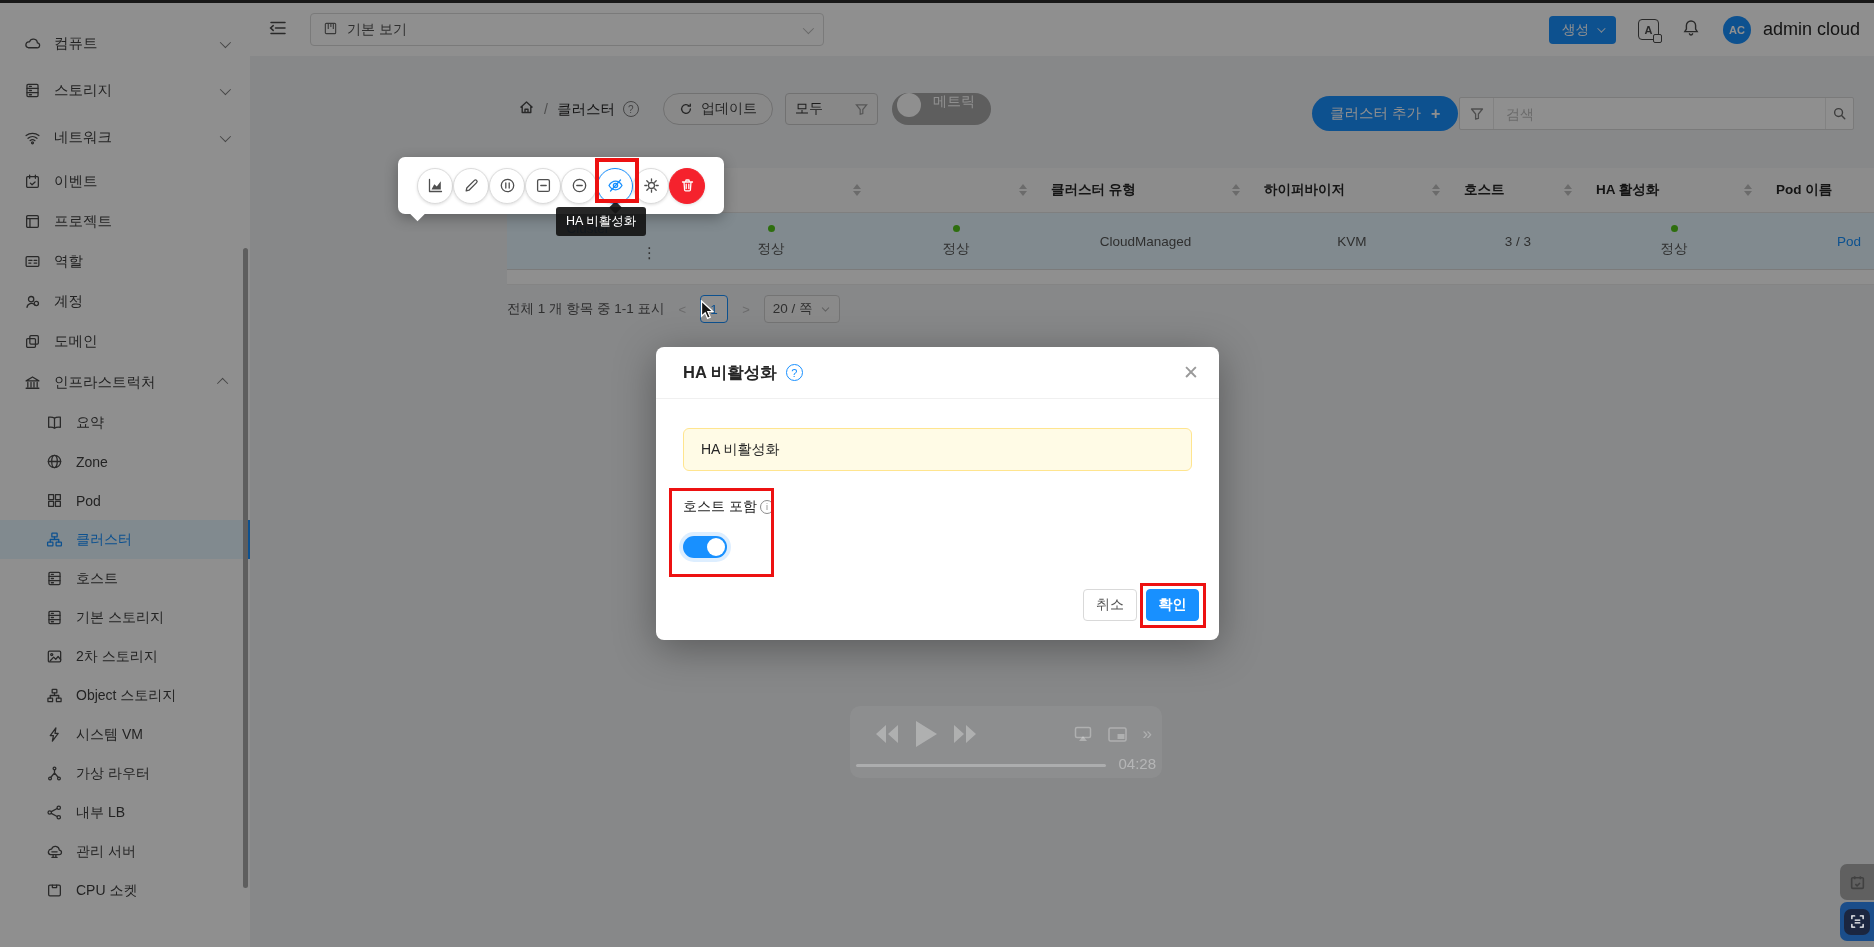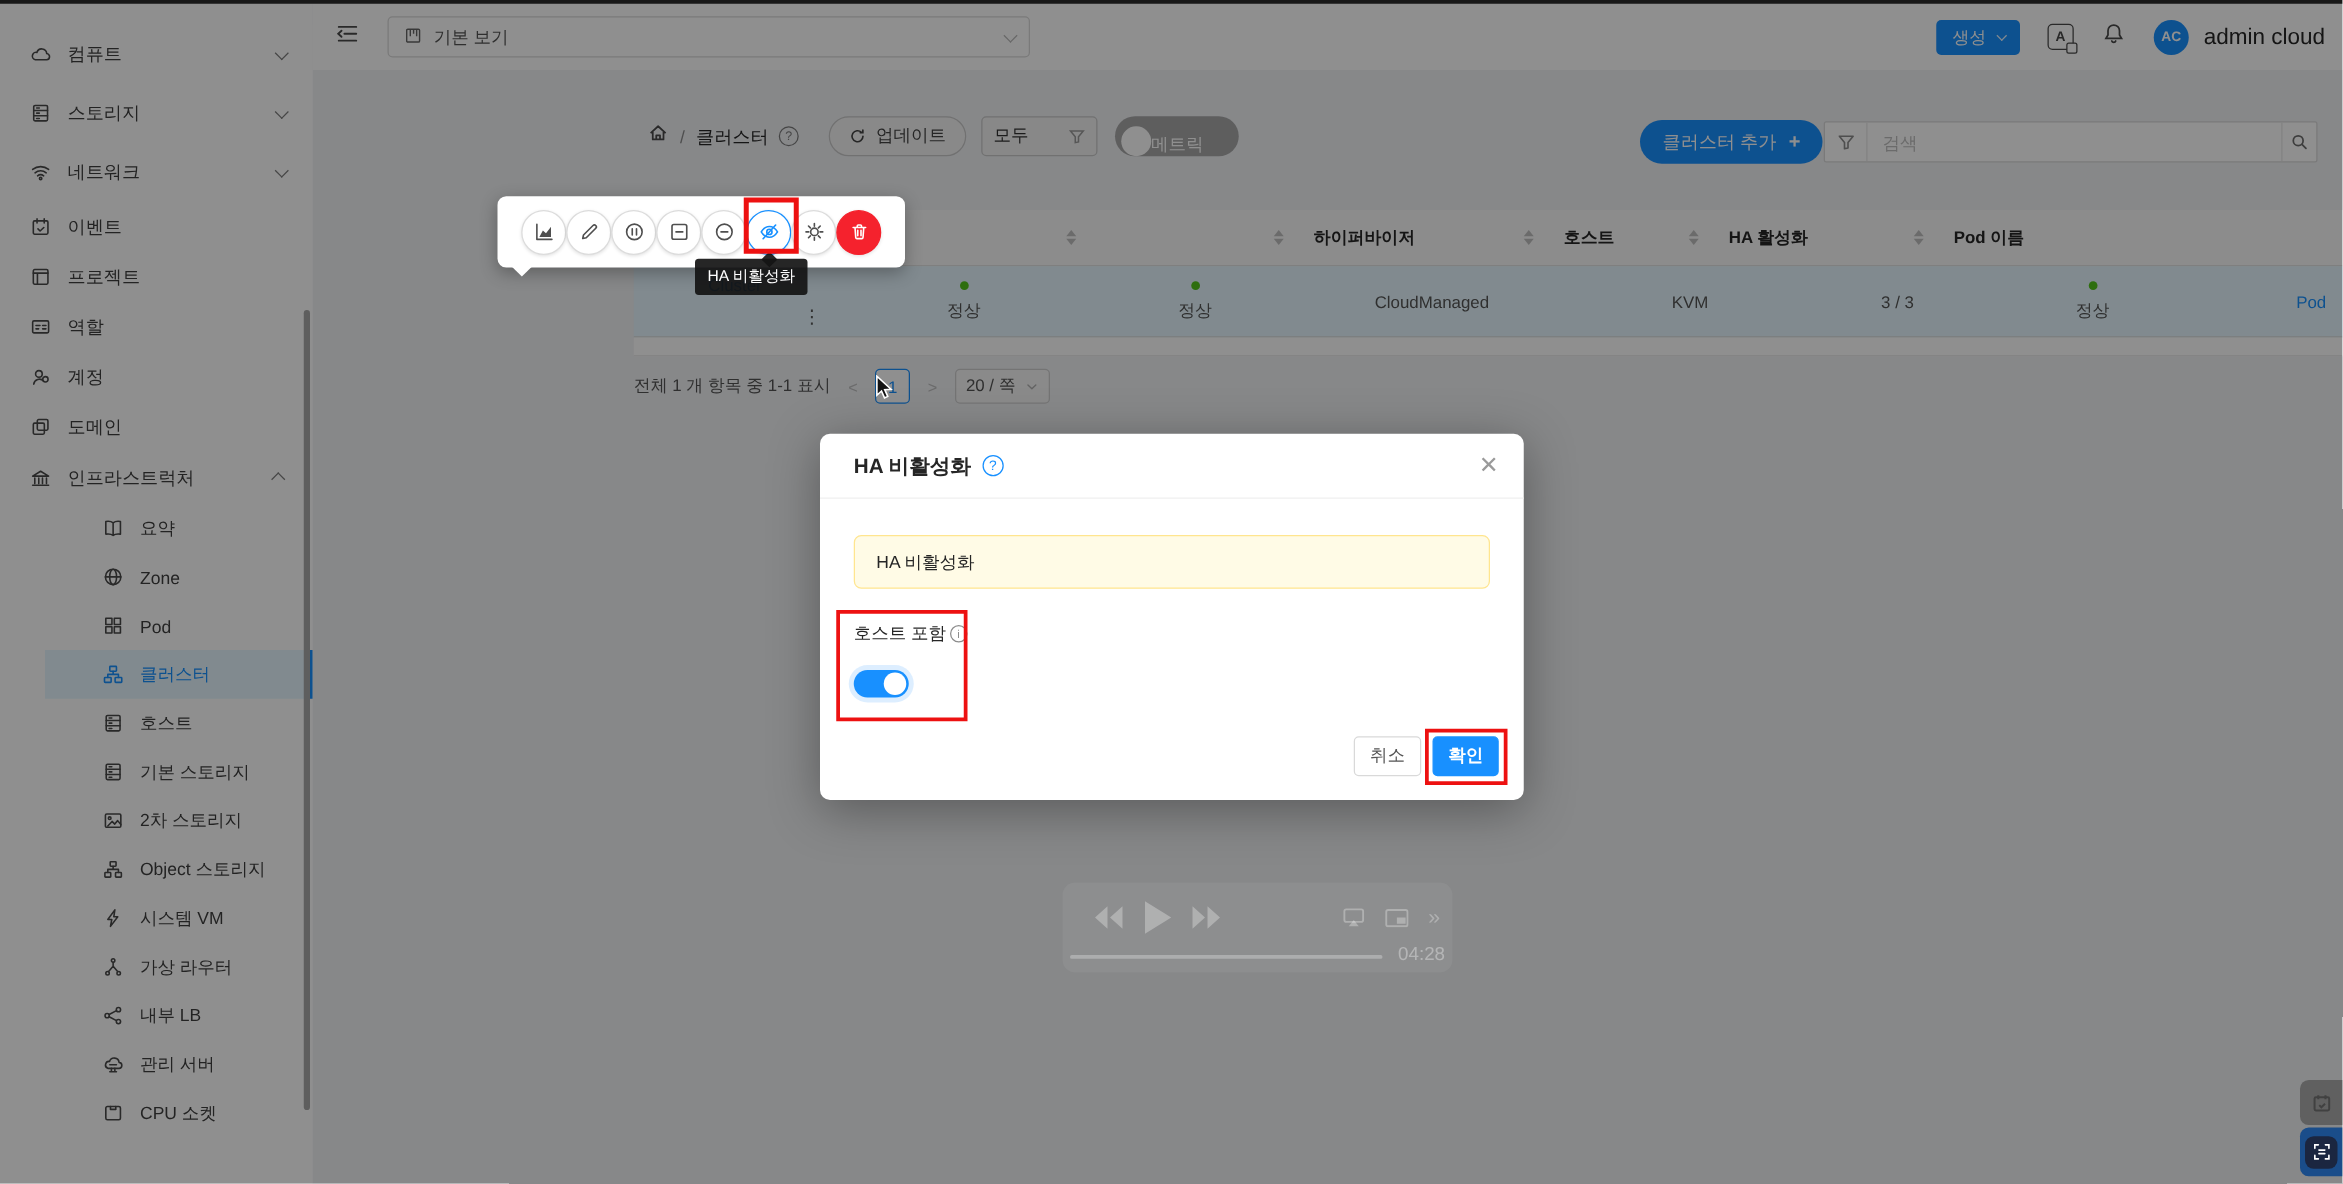--- a/index.html
+++ b/index.html
@@ -12,21 +12,21 @@
   .top-edge { position:absolute; left:0; top:0; right:0; height:3px; background:#2b2b2b; z-index:6; }
 
   
   .sidebar { position:absolute; left:0; top:20px; bottom:0; width:250px; background:#fff; z-index:2; }
   .side-scroll { position:absolute; right:2px; top:228px; width:5px; height:640px; background:#a8a8a8; border-radius:3px; }
   .side-item { display:flex; align-items:center; padding:0 22px 0 24px; gap:13px; color:#3f3f3f; font-size:14.5px; cursor:pointer; }
   .side-item .lbl { white-space:nowrap; }
   .side-item.tall { height:47px; }
   .side-item.mid { height:40px; }
   .side-item.infra { height:42px; }
-  .side-sub { height:39px; padding-left:46px;margin-left:36px; }
+  .side-sub { height:39px; padding-left:46px; }
   .side-sub .lbl { font-size:14px; }
   .side-item.active { background:#e6f7ff; border-right:3px solid #1890ff; color:#1890ff; }
   .side-item.active svg { stroke:#1890ff; }
   .side-icon { width:17px; height:17px; flex:0 0 17px; display:flex; }
   .side-icon svg { width:17px; height:17px; stroke:#4a4a4a; fill:none; stroke-width:1.2; stroke-linecap:round; stroke-linejoin:round; }
   .chev { width:8px; height:8px; border-right:1.6px solid #7d7d7d; border-bottom:1.6px solid #7d7d7d; margin-left:auto; }
   .chev.down { transform:rotate(45deg) translateY(-2px); }
   .chev.up { transform:rotate(-135deg) translateY(-2px); }
 
   
@@ -48,21 +48,21 @@
   
   .crumb-row { position:absolute; left:268px; top:88px; right:20px; height:36px; display:flex; align-items:center; }
   .crumb-row .home svg { width:17px; height:17px; stroke:#4a4a4a; fill:none; stroke-width:1.4; stroke-linejoin:round; }
   .crumb-sep { color:#8c8c8c; margin:0 9px; font-size:14px; }
   .crumb-page { font-size:14.5px; color:#262626; }
   .help-dot { width:16px; height:16px; border:1.2px solid #7c7c7c; border-radius:50%; color:#7c7c7c; font-size:10px; display:flex; align-items:center; justify-content:center; margin-left:8px; }
   .btn-update { margin-left:24px; height:32px; padding:0 15px; border:1px solid #c9c9c9; background:#f4f4f4; border-radius:16px; display:flex; align-items:center; gap:8px; font-size:14px; color:#444; cursor:pointer; }
   .btn-update svg { width:14px; height:14px; stroke:#444; fill:none; stroke-width:1.5; stroke-linecap:round; }
   .scope-select { margin-left:12px; width:93px; height:32px; border:1px solid #c9c9c9; border-radius:4px; background:#f2f2f2; display:flex; align-items:center; padding:0 9px; font-size:14px; color:#333; }
   .scope-select svg { margin-left:auto; width:13px; height:13px; stroke:#9a9a9a; fill:none; stroke-width:1.3; }
-  .metric-switch { margin-left:14px; width:99px; height:32px; border-radius:16px; background:#a8a8a8; display:flex; align-items:flex-end; padding:0 5px; cursor:pointer; }
+  .metric-switch { margin-left:14px; width:99px; height:32px; border-radius:16px; background:#a8a8a8; display:flex; align-items:flex-start; padding:0 5px; gap:12px; cursor:pointer; }
   .metric-knob { width:24px; height:24px; border-radius:50%; background:#fff; }
   .metric-label { color:#fff; font-size:14px; }
   .btn-add { position:absolute; left:794px; top:5px; height:35px; padding:0 18px; background:#1890ff; border:none; color:#fff; font-size:14.5px; border-radius:18px; display:flex; align-items:center; gap:10px; cursor:pointer; }
   .btn-add .plus { font-size:16px; font-weight:bold; }
   .search-wrap { position:absolute; left:941px; top:6px; right:0; height:33px; background:#fff; border:1px solid #d9d9d9; border-radius:2px; display:flex; align-items:center; }
   .funnel-btn { width:34px; height:100%; display:flex; align-items:center; justify-content:center; border-right:1px solid #e8e8e8; cursor:pointer; }
   .funnel-btn svg, .th-filter svg { width:14px; height:14px; stroke:#8c8c8c; fill:none; stroke-width:1.3; stroke-linejoin:round; }
   .search-input { flex:1; border:none; outline:none; font-size:14px; color:#333; padding:0 12px; background:transparent; }
   .search-input::placeholder { color:#bfbfbf; }
   .search-btn { width:28px; height:100%; display:flex; align-items:center; justify-content:center; border-left:1px solid #e8e8e8; cursor:pointer; }
@@ -456,20 +456,27 @@
                 <i class="s-dn"></i>
               </span>
             </div>
           <div class="th" style="width:166px">
               <span></span>
               <span class="sorter">
                 <i class="s-up"></i>
                 <i class="s-dn"></i>
               </span>
             </div>
+          <div class="th" style="width:213px">
+              <span>클러스터 유형</span>
+              <span class="sorter">
+                <i class="s-up"></i>
+                <i class="s-dn"></i>
+              </span>
+            </div>
           <div class="th" style="width:200px">
               <span>하이퍼바이저</span>
               <span class="sorter">
                 <i class="s-up"></i>
                 <i class="s-dn"></i>
               </span>
             </div>
           <div class="th" style="width:132px">
               <span>호스트</span>
               <span class="sorter">

